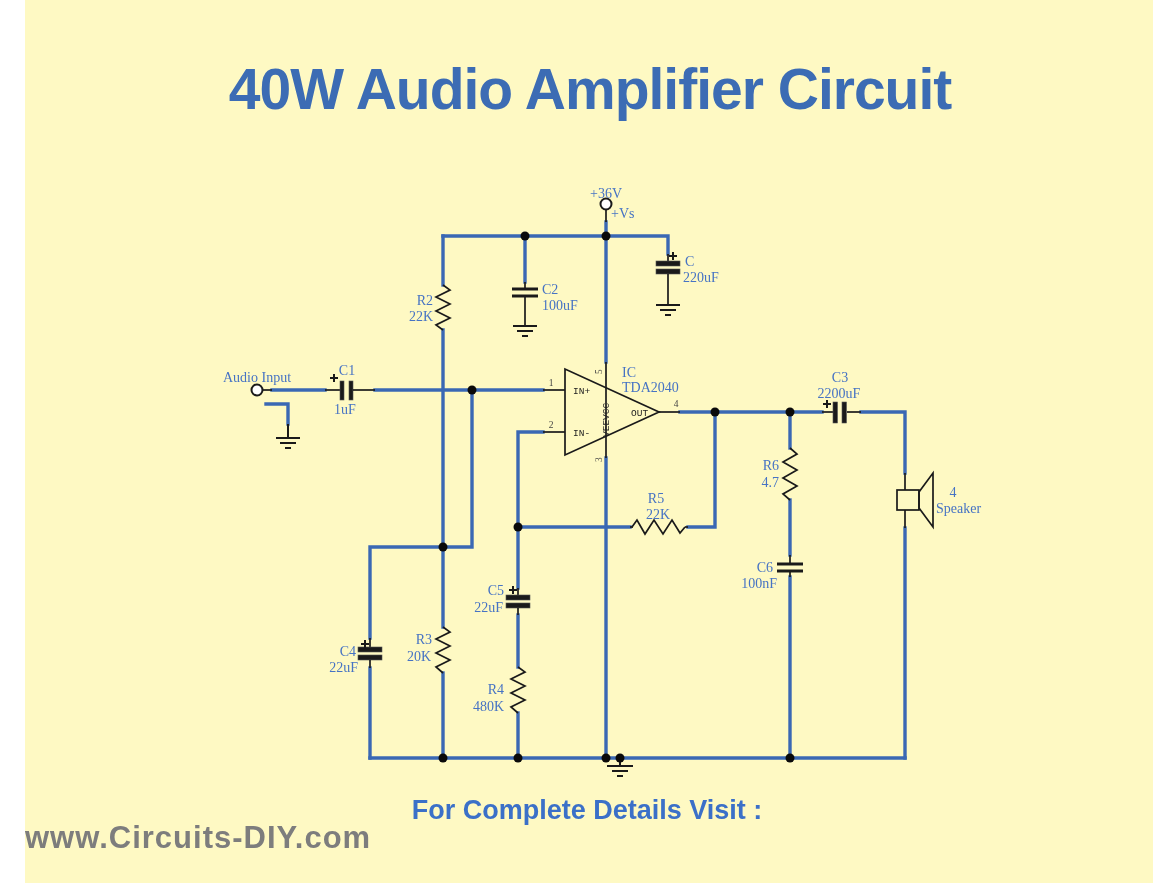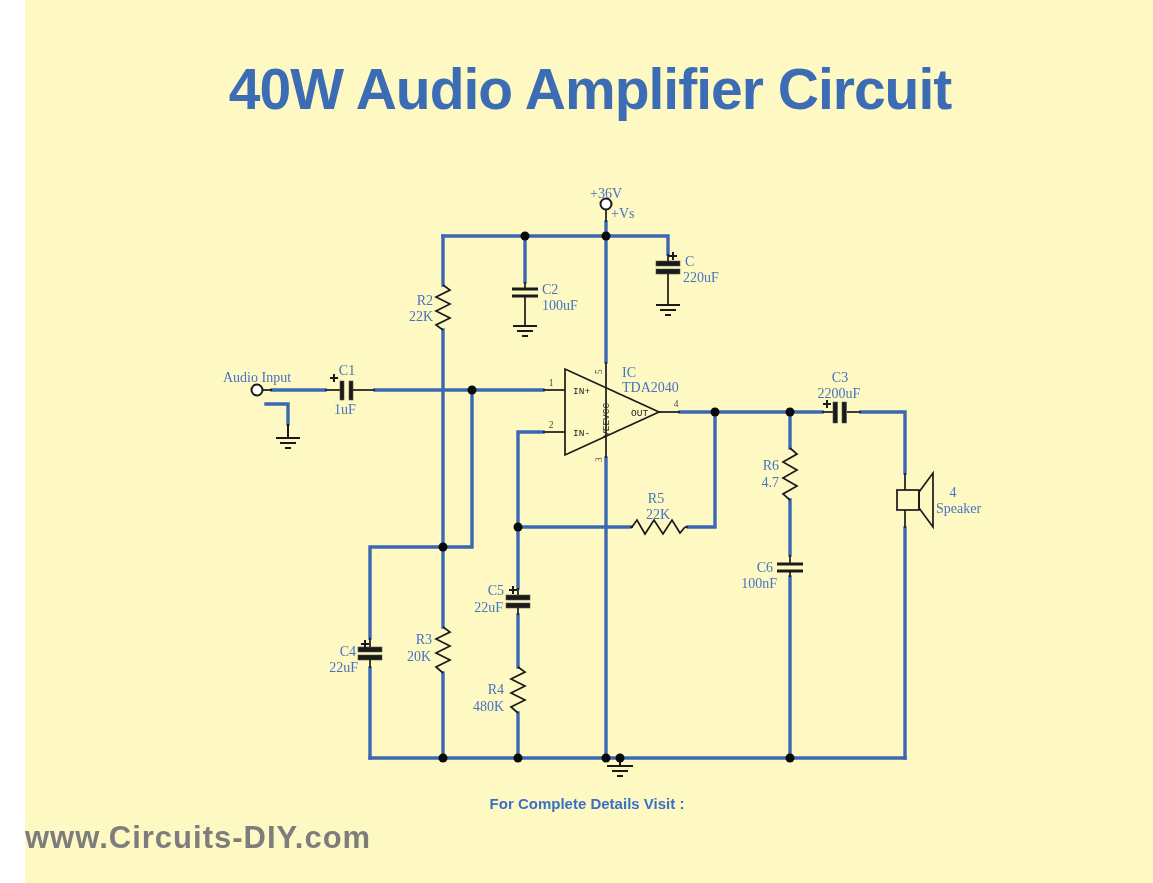--- a/index.html
+++ b/index.html
@@ -2,21 +2,21 @@
 <html><head>
 <meta charset="utf-8">
 <style>
   html,body{margin:0;padding:0;background:#ffffff;}
   #canvas{position:relative;width:1153px;height:883px;background:#fef9c3;overflow:hidden;
           font-family:"Liberation Sans",sans-serif;margin-left:25px;}
   .title{position:absolute;top:56px;left:0;width:1130px;text-align:center;
          font-size:57px;font-weight:700;letter-spacing:-1px;color:#3c6cb4;
          font-family:"Liberation Sans",sans-serif;}
   .footer1{position:absolute;top:795px;left:0;width:1124px;text-align:center;
-           font-size:15px;font-weight:700;color:#3b70c8;}
+           font-size:27px;font-weight:700;color:#3b70c8;}
   .footer2{position:absolute;top:820px;left:0;width:1118px;text-align:left;
            font-size:31px;font-weight:700;color:#7d7d7d;letter-spacing:1px;}
   svg{position:absolute;left:0;top:0;}
   svg text{font-family:"Liberation Serif",serif;font-size:14px;fill:#4673c4;}
   svg text.pin{font-size:9.5px;fill:#444;}
   svg text.icint{font-family:"Liberation Mono","DejaVu Sans Mono",monospace;font-size:9.5px;fill:#222;}
   .wire{stroke:#3a68b4;stroke-width:3.4;fill:none;stroke-linecap:square;}
   .blk{stroke:#1a1a1a;stroke-width:1.7;fill:none;}
   .blk2{stroke:#1a1a1a;stroke-width:2;fill:none;}
   .plate{stroke:#1a1a1a;stroke-width:3;fill:none;}

